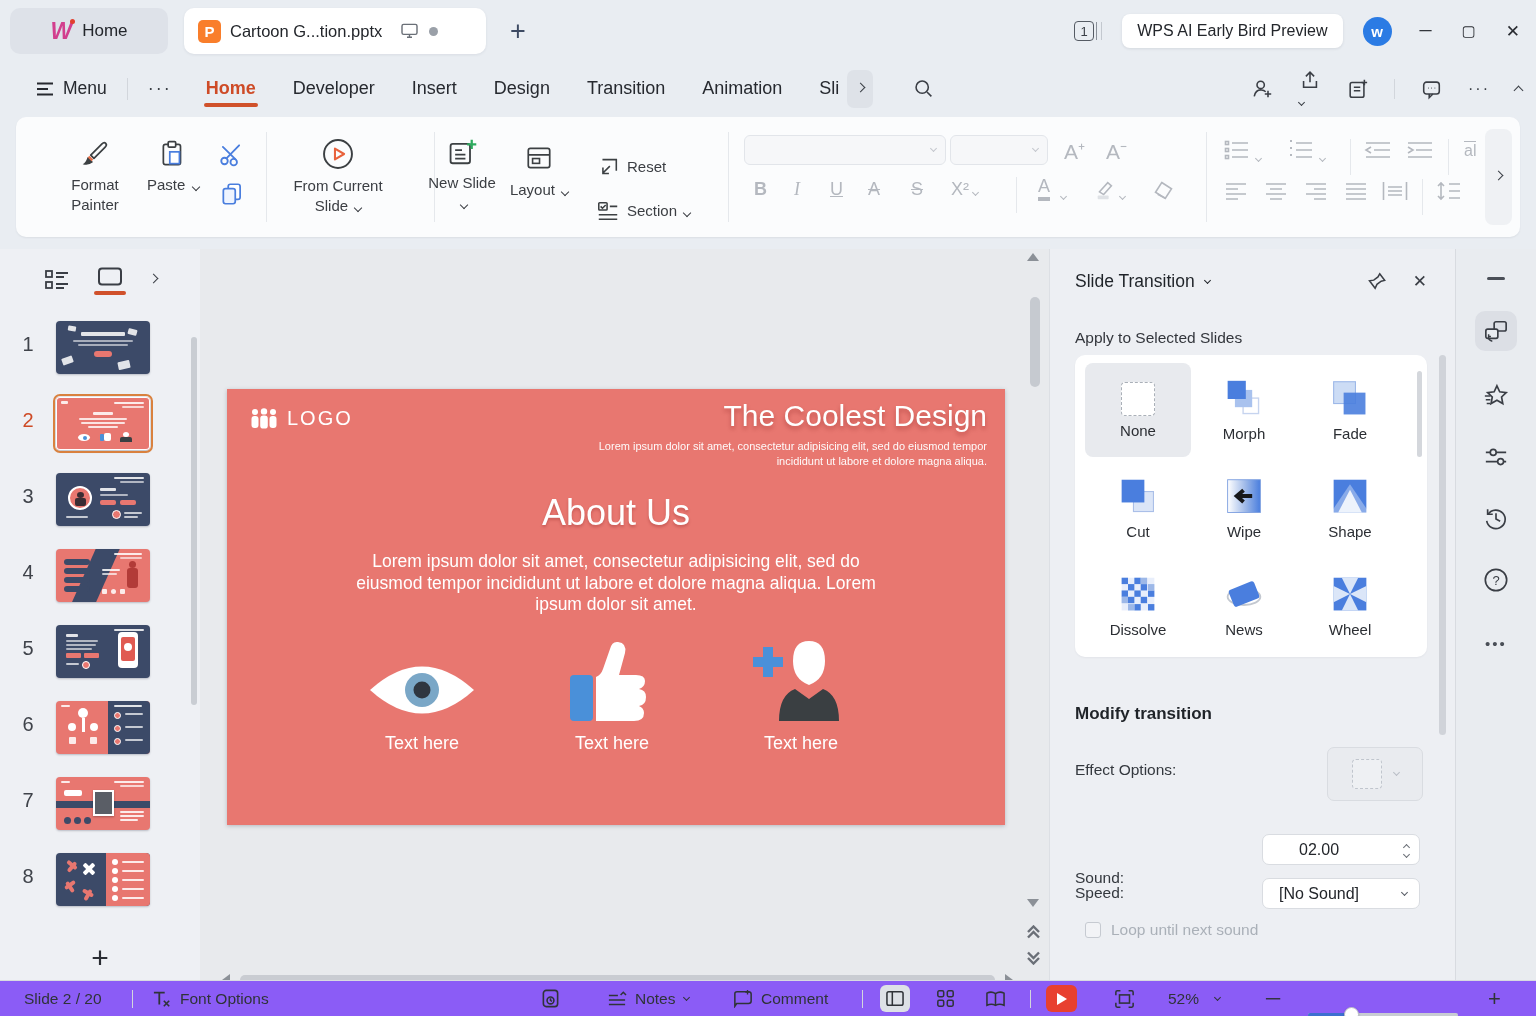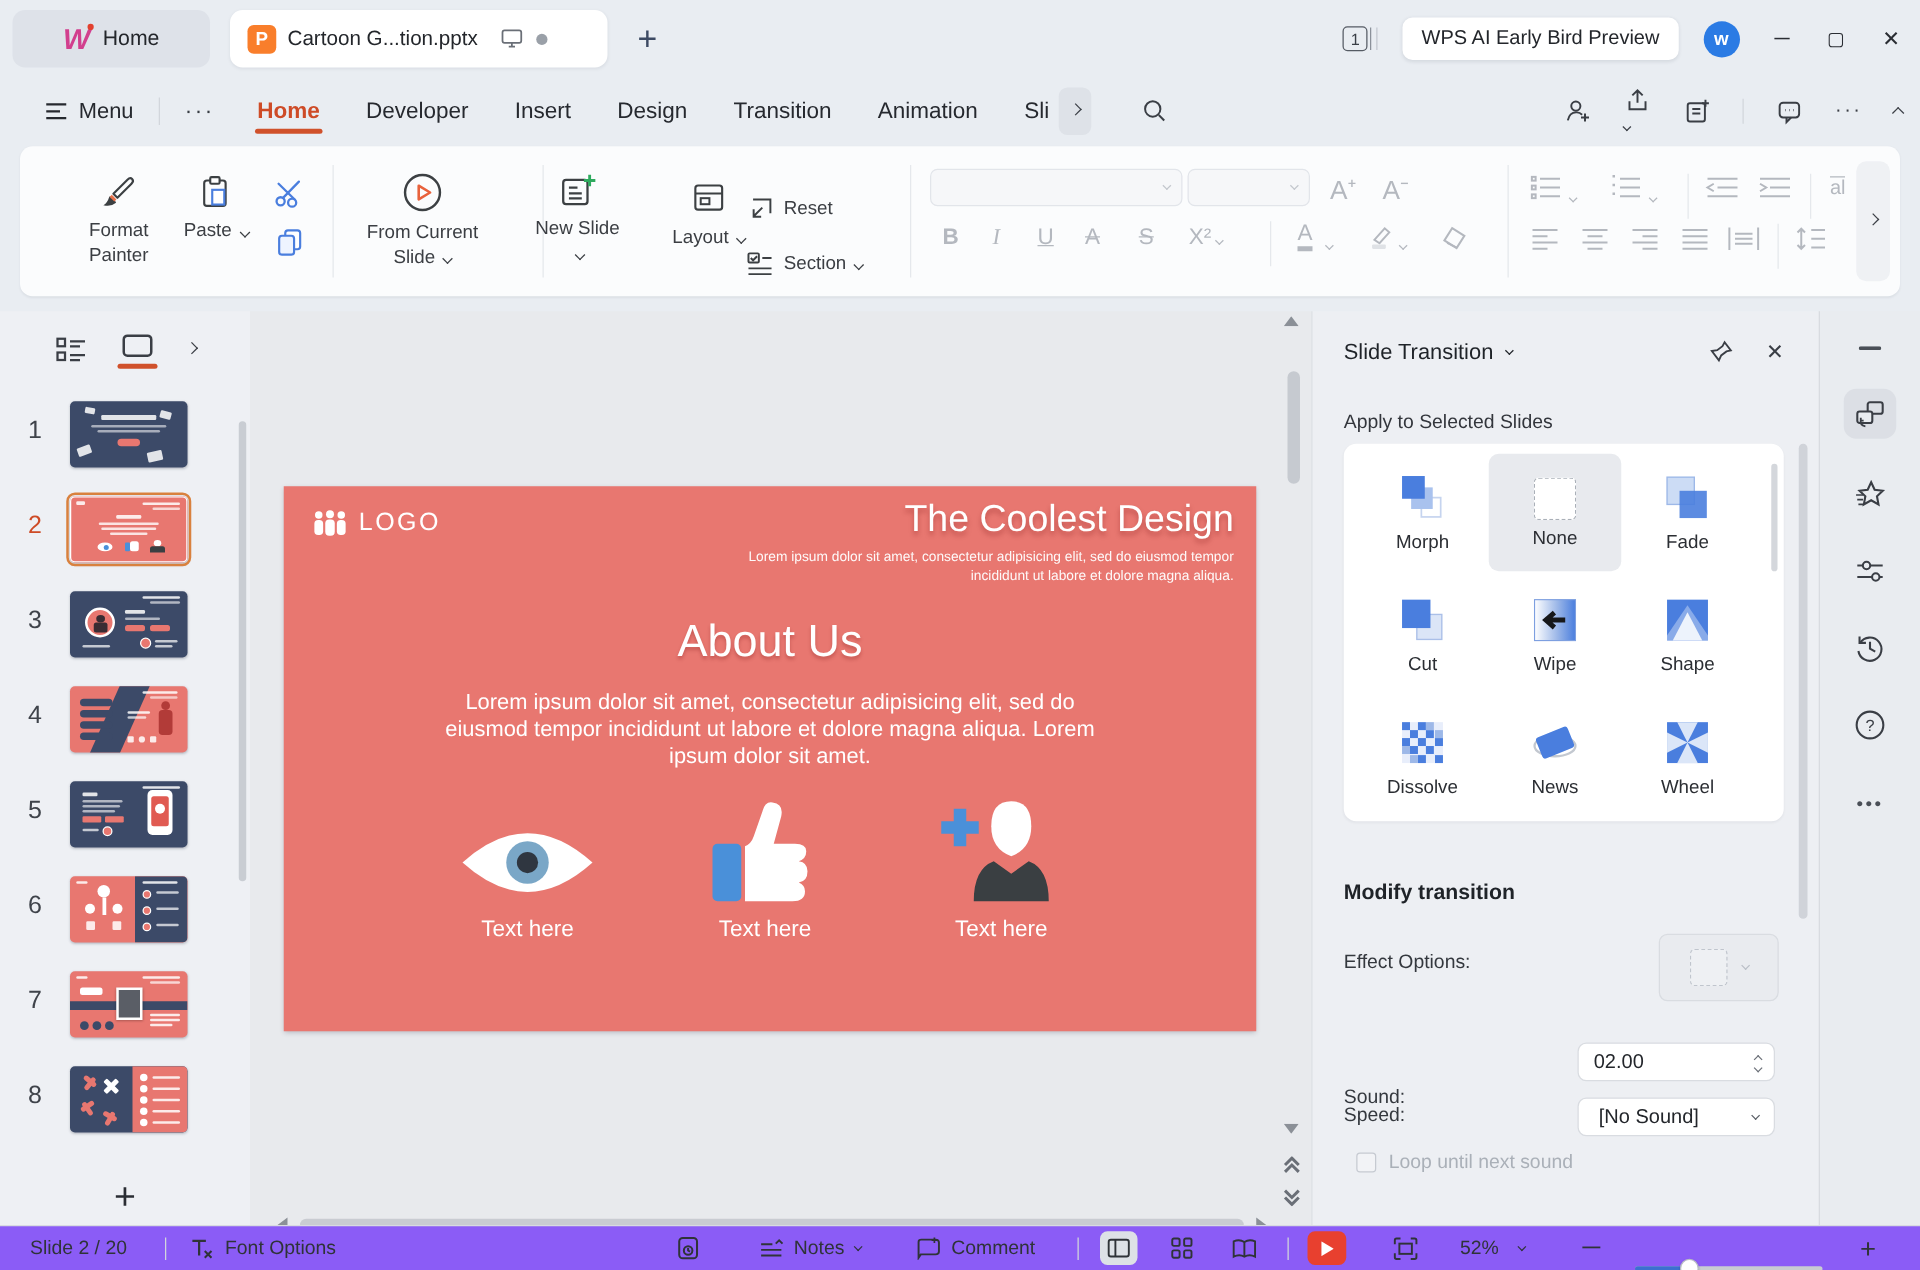--- a/index.html
+++ b/index.html
@@ -104,21 +104,21 @@
   .ttile { width:106px; height:94px; display:flex; flex-direction:column; align-items:center; justify-content:center; gap:6px; border-radius:8px; cursor:default; }
   .ttile.sel { background:#e8eaee; }
   .ttile .nm { font-size:15px; color:#2b2e33; }
   .tgrid .gscroll { position:absolute; right:5px; top:16px; width:5px; height:86px; border-radius:3px; background:#d4d7dc; }
   .tp-scroll { position:absolute; right:9px; top:106px; width:7px; height:380px; border-radius:4px; background:#d0d3d9; }
   .tp-modify { position:absolute; left:25px; top:455px; font-size:17px; font-weight:bold; color:#1f2328; }
   .tp-lab { position:absolute; left:25px; color:#34383e; font-size:15.5px; }
   .fx-box { position:absolute; right:32px; top:498px; width:96px; height:54px; background:#e9ebef; border:1px solid #d9dce1; border-radius:7px; display:flex; align-items:center; justify-content:center; gap:12px; color:#b9bec6; }
   .dashsq { width:30px; height:30px; border:1.6px dashed #c0c5cd; border-radius:4px; background:#eef0f3; }
   .spinbox { position:absolute; left:212px; top:585px; width:158px; height:31px; background:#fff; border:1px solid #d9dce1; border-radius:7px; display:flex; align-items:center; }
-  .spinbox input { border:0; outline:0; width:100px; padding-left:12px; font-size:16px; color:#23262b; font-family:"Liberation Sans",sans-serif; background:transparent; }
+  .spinbox input { border:0; outline:0; width:100px; padding-left:36px; font-size:16px; color:#23262b; font-family:"Liberation Sans",sans-serif; background:transparent; }
   .spin-arrows { margin-left:auto; margin-right:10px; display:flex; flex-direction:column; gap:5px; color:#6a6f77; }
   .spin-arrows .chev { width:5px; height:5px; }
   .spin-arrows .up { transform:rotate(-135deg); margin-top:2px; }
   .selbox { position:absolute; left:212px; top:629px; width:158px; height:31px; background:#fff; border:1px solid #d9dce1; border-radius:7px; display:flex; align-items:center; padding:0 12px 0 16px; font-size:16px; color:#23262b; }
   .selbox .chev { margin-left:auto; color:#565b63; }
   .tp-loop { position:absolute; left:35px; top:672px; display:flex; align-items:center; gap:10px; color:#aab0b8; font-size:15.5px; }
   .tp-loop .cb { width:16px; height:16px; border:1.4px solid #c6cad1; border-radius:3px; background:#f2f3f6; }
 
   
   .rail { width:81px; background:#e9ecf0; border-left:1px solid #d8dbe0; position:relative; }
@@ -277,21 +277,21 @@
   <div class="rb-div" style="left:418px;"></div>
 
   <div class="rb" style="left:412px; top:20px; width:68px; text-align:center;">
     <svg width="32" height="32" viewBox="0 0 28 28" style="margin:0 auto;">
       <rect x="4" y="6" width="17" height="17" rx="2" fill="none" stroke="#3c4043" stroke-width="1.6"></rect>
       <path d="M8 11.5 h6 M8 15.5 h9 M8 19 h9" stroke="#3c4043" stroke-width="1.5"></path>
       <path d="M22.5 2.5 v8 M18.5 6.5 h8" stroke="#2eaa5e" stroke-width="2"></path>
     </svg>
     <div class="rb-lab" style="margin-top:4px;"><span>New Slide</span> <span class="chev sm"></span></div>
   </div>
-  <div class="rb" style="left:516px; top:26px; width:70px; text-align:center;">
+  <div class="rb" style="left:488px; top:26px; width:70px; text-align:center;">
     <svg width="30" height="30" viewBox="0 0 28 28" style="margin:0 auto;">
       <rect x="4" y="5" width="20" height="18" rx="2" fill="none" stroke="#3c4043" stroke-width="1.6"></rect>
       <path d="M4 11 h20" stroke="#3c4043" stroke-width="1.6"></path>
       <rect x="8" y="14.5" width="6.5" height="4.5" fill="none" stroke="#3c4043" stroke-width="1.5"></rect>
     </svg>
     <div class="rb-lab" style="margin-top:7px;"><span>Layout</span> <span class="chev sm"></span></div>
   </div>
   <div class="rb" style="left:580px; top:38px; display:flex; align-items:center; gap:7px;">
     <svg width="24" height="24" viewBox="0 0 26 26">
           <path d="M7 5 h15 v12" fill="none" stroke="#3c4043" stroke-width="1.7"></path>
@@ -682,31 +682,31 @@
       <span>
         <svg width="20" height="20" viewBox="0 0 24 24" fill="none" stroke="#3a3e45" stroke-width="1.8">
             <path d="M14 3 L21 10 L17 11.5 L12.5 16 L11 21 L3 13 L8 11.5 L12.5 7 Z" transform="rotate(8 12 12)"></path>
           </svg>
       </span>
       <span style="font-size:17px;">✕</span>
     </div>
     <div class="tp-apply">Apply to Selected Slides</div>
 
     <div class="tgrid">
+      <div class="ttile sel">
+        <span class="dashsq" style="background:#fff;border-color:#aab0b8;width:34px;height:34px;"></span>
+        <span class="nm">None</span>
+      </div>
       <div class="ttile">
         <svg width="44" height="40" viewBox="0 0 44 44">
           <rect x="21" y="21" width="17" height="17" fill="#fff" stroke="#c6d4ef" stroke-width="1.5"></rect>
           <rect x="12" y="12" width="19" height="19" fill="#a9c2ee"></rect>
           <rect x="4" y="2" width="20" height="20" fill="#4a7ede"></rect>
         </svg>
         <span class="nm">Morph</span>
-      </div>
-      <div class="ttile sel">
-        <span class="dashsq" style="background:#fff;border-color:#aab0b8;width:34px;height:34px;"></span>
-        <span class="nm">None</span>
       </div>
       <div class="ttile">
         <svg width="44" height="40" viewBox="0 0 44 44">
           <rect x="4" y="3" width="24" height="24" fill="#ccdcf5" stroke="#9db8e8" stroke-width="1.2"></rect>
           <rect x="15" y="15" width="24" height="24" fill="#4a7ede" opacity=".9"></rect>
         </svg>
         <span class="nm">Fade</span>
       </div>
       <div class="ttile">
         <svg width="44" height="40" viewBox="0 0 44 44">

